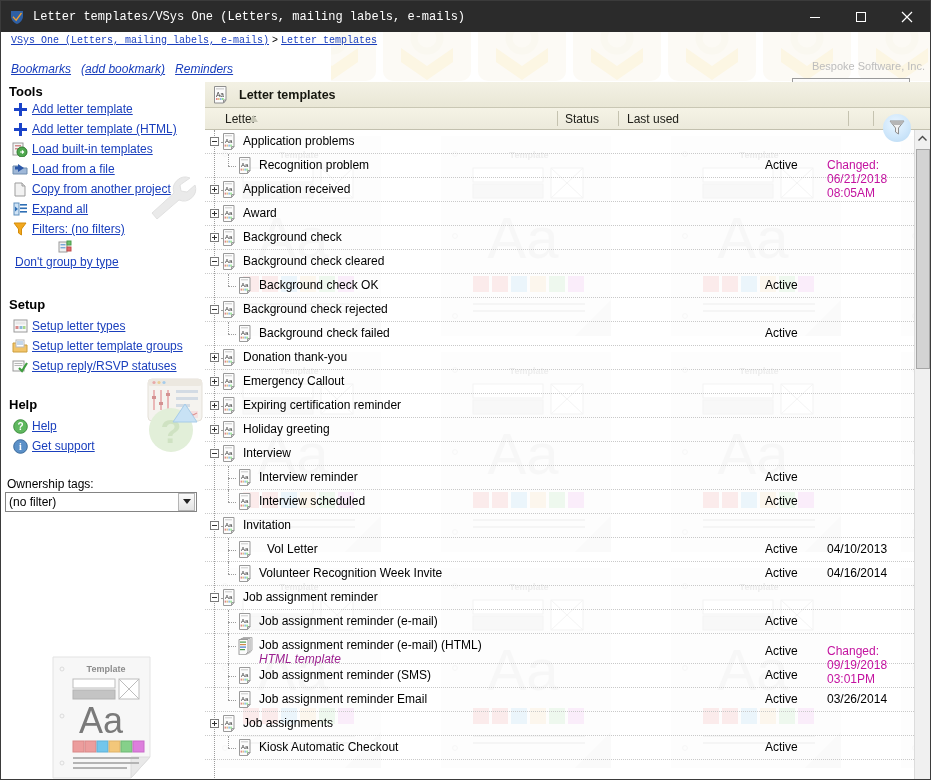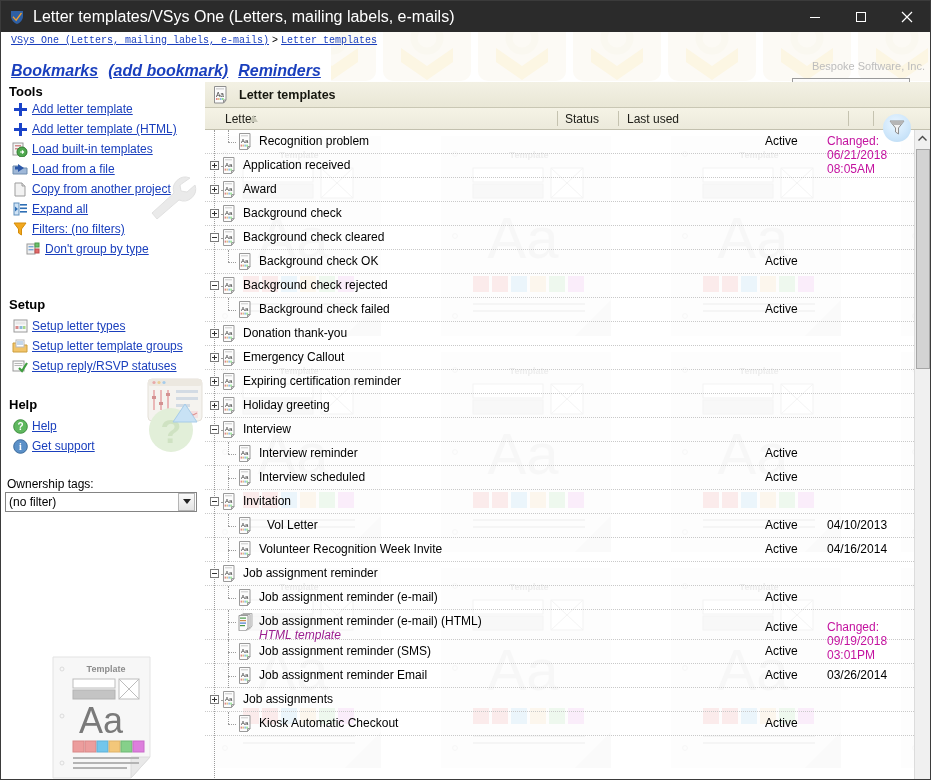--- a/index.html
+++ b/index.html
@@ -29,22 +29,22 @@
     background: #2b2b2b;
     display: flex; align-items: center;
   }
   #app-icon {
     width: 16px; height: 16px;
     margin-left: 8px; margin-right: 8px;
     position: relative; flex: none;
   }
   #titletext {
     color: #ffffff;
-    font-size: 16px;
-    font-family: Liberation Sans, sans-serif;
+    font-size: 12px;
+    font-family: Liberation Mono, monospace;
     white-space: nowrap;
   }
   .wbtn {
     width: 46px; height: 31px;
     display: flex; align-items: center; justify-content: center;
     color: #ffffff; font-size: 13px;
     flex: none;
   }
   .wbtn svg { display: block; }
   #winbtns { position: absolute; right: 0; top: 0; display: flex; }
@@ -62,21 +62,21 @@
     opacity: 0.5;
   }
   #breadcrumb {
     position: absolute; left: 10px; top: 3px;
     font-size: 10px; white-space: nowrap; font-family: Liberation Mono, monospace;
   }
   #breadcrumb a { color: #1a3fbd; text-decoration: underline; cursor: pointer; }
   #breadcrumb .sep { color: #000; padding: 0 3px; }
   #bookmarks {
     position: absolute; left: 10px; top: 30px;
-    font-size: 16px; white-space: nowrap; font-weight: bold;
+    font-size: 12px; white-space: nowrap;
   }
   #bookmarks a {
     color: #1a3fbd; text-decoration: underline; font-style: italic;
     cursor: pointer; margin-right: 10px;
   }
   #company {
     position: absolute; right: 5px; top: 28px;
     color: #bdbdbd; font-size: 11px;
     white-space: nowrap;
   }
@@ -467,21 +467,21 @@
       <a>Expand all</a>
     </div>
     <div class="tool-row" style="position:absolute;left:0;top:137px;">
       <span class="ico">
         <svg width="14" height="14" viewBox="0 0 14 14">
           <path d="M1 1 H13 L8.5 7 V13 L5.5 11 V7 Z" fill="#f2a81e" stroke="#d48c0a"></path>
         </svg>
       </span>
       <a>Filters: (no filters)</a>
     </div>
-    <div class="tool-row" style="position:absolute;left:13px;top:157px;">
+    <div class="tool-row" style="position:absolute;left:4px;top:157px;flex-direction:column;">
       <span class="ico">
         <svg width="15" height="14" viewBox="0 0 15 14">
           <rect x="1" y="2" width="8" height="10" fill="#f0f0f0" stroke="#9a9a9a"></rect>
           <g fill="#7aa8d8">
               <rect x="2.5" y="4" width="5" height="1.4"></rect>
               <rect x="2.5" y="7" width="5" height="1.4"></rect>
             </g>
           <rect x="9" y="1" width="4" height="4" fill="#6cc16c" stroke="#4a9a4a"></rect>
           <rect x="9" y="7" width="4" height="4" fill="#e06a6a" stroke="#bf4c4c"></rect>
         </svg>
@@ -630,20 +630,39 @@
             <path d="M140 206 L176 206 L176 170 Z" fill="#f6f6f6"></path>
           </pattern>
         </defs>
         <rect width="709" height="650" fill="url(#tw)"></rect>
       </svg>
 
       <div class="vline" style="left:9px; top:0; height:650px;"></div>
 
       <div id="rows">
           <div class="row" style="height: 24px;">
+            <span class="exp" style="left:5px;"></span>
+            <span class="elb" style="left:16px;"></span>
+            <span class="ricon" style="left:17px;"><svg width="16" height="18" viewBox="0 0 16 18">
+                <path d="M1.5 0.5 H12 V13.5 L9.5 16.5 H1.5 Z" fill="#fcfcfc" stroke="#9a9a9a"></path>
+                <path d="M9.5 16.5 V13.5 H12 Z" fill="#e6e6e6" stroke="#9a9a9a"></path>
+                <rect x="3" y="2" width="7" height="1.4" fill="#d8d8d8"></rect>
+                <text x="6.6" y="10.4" font-family="Liberation Sans, sans-serif" font-size="6" text-anchor="middle" fill="#333">Aa</text>
+                <g>
+                  <rect x="2.6" y="11.6" width="1.5" height="2" fill="#e08a8a"></rect>
+                  <rect x="4.5" y="11.6" width="1.5" height="2" fill="#e0c28a"></rect>
+                  <rect x="6.4" y="11.6" width="1.5" height="2" fill="#8ab8e0"></rect>
+                  <rect x="8.3" y="11.6" width="1.5" height="2" fill="#8ae08a"></rect>
+                </g>
+              </svg></span>
+            <span class="rlabel" style="left:38px;">Application problems</span>
+            <span class="rstatus"></span>
+            <span class="rlast"></span>
+          </div>
+          <div class="row" style="height: 24px;">
             <span class="elb" style="left:23px;"></span>
             <span class="vline" style="left:23px;top:0;height:12px;"></span>
             <span class="ricon" style="left:33px;"><svg width="16" height="18" viewBox="0 0 16 18">
                 <path d="M1.5 0.5 H12 V13.5 L9.5 16.5 H1.5 Z" fill="#fcfcfc" stroke="#9a9a9a"></path>
                 <path d="M9.5 16.5 V13.5 H12 Z" fill="#e6e6e6" stroke="#9a9a9a"></path>
                 <rect x="3" y="2" width="7" height="1.4" fill="#d8d8d8"></rect>
                 <text x="6.6" y="10.4" font-family="Liberation Sans, sans-serif" font-size="6" text-anchor="middle" fill="#333">Aa</text>
                 <g>
                   <rect x="2.6" y="11.6" width="1.5" height="2" fill="#e08a8a"></rect>
                   <rect x="4.5" y="11.6" width="1.5" height="2" fill="#e0c28a"></rect>

